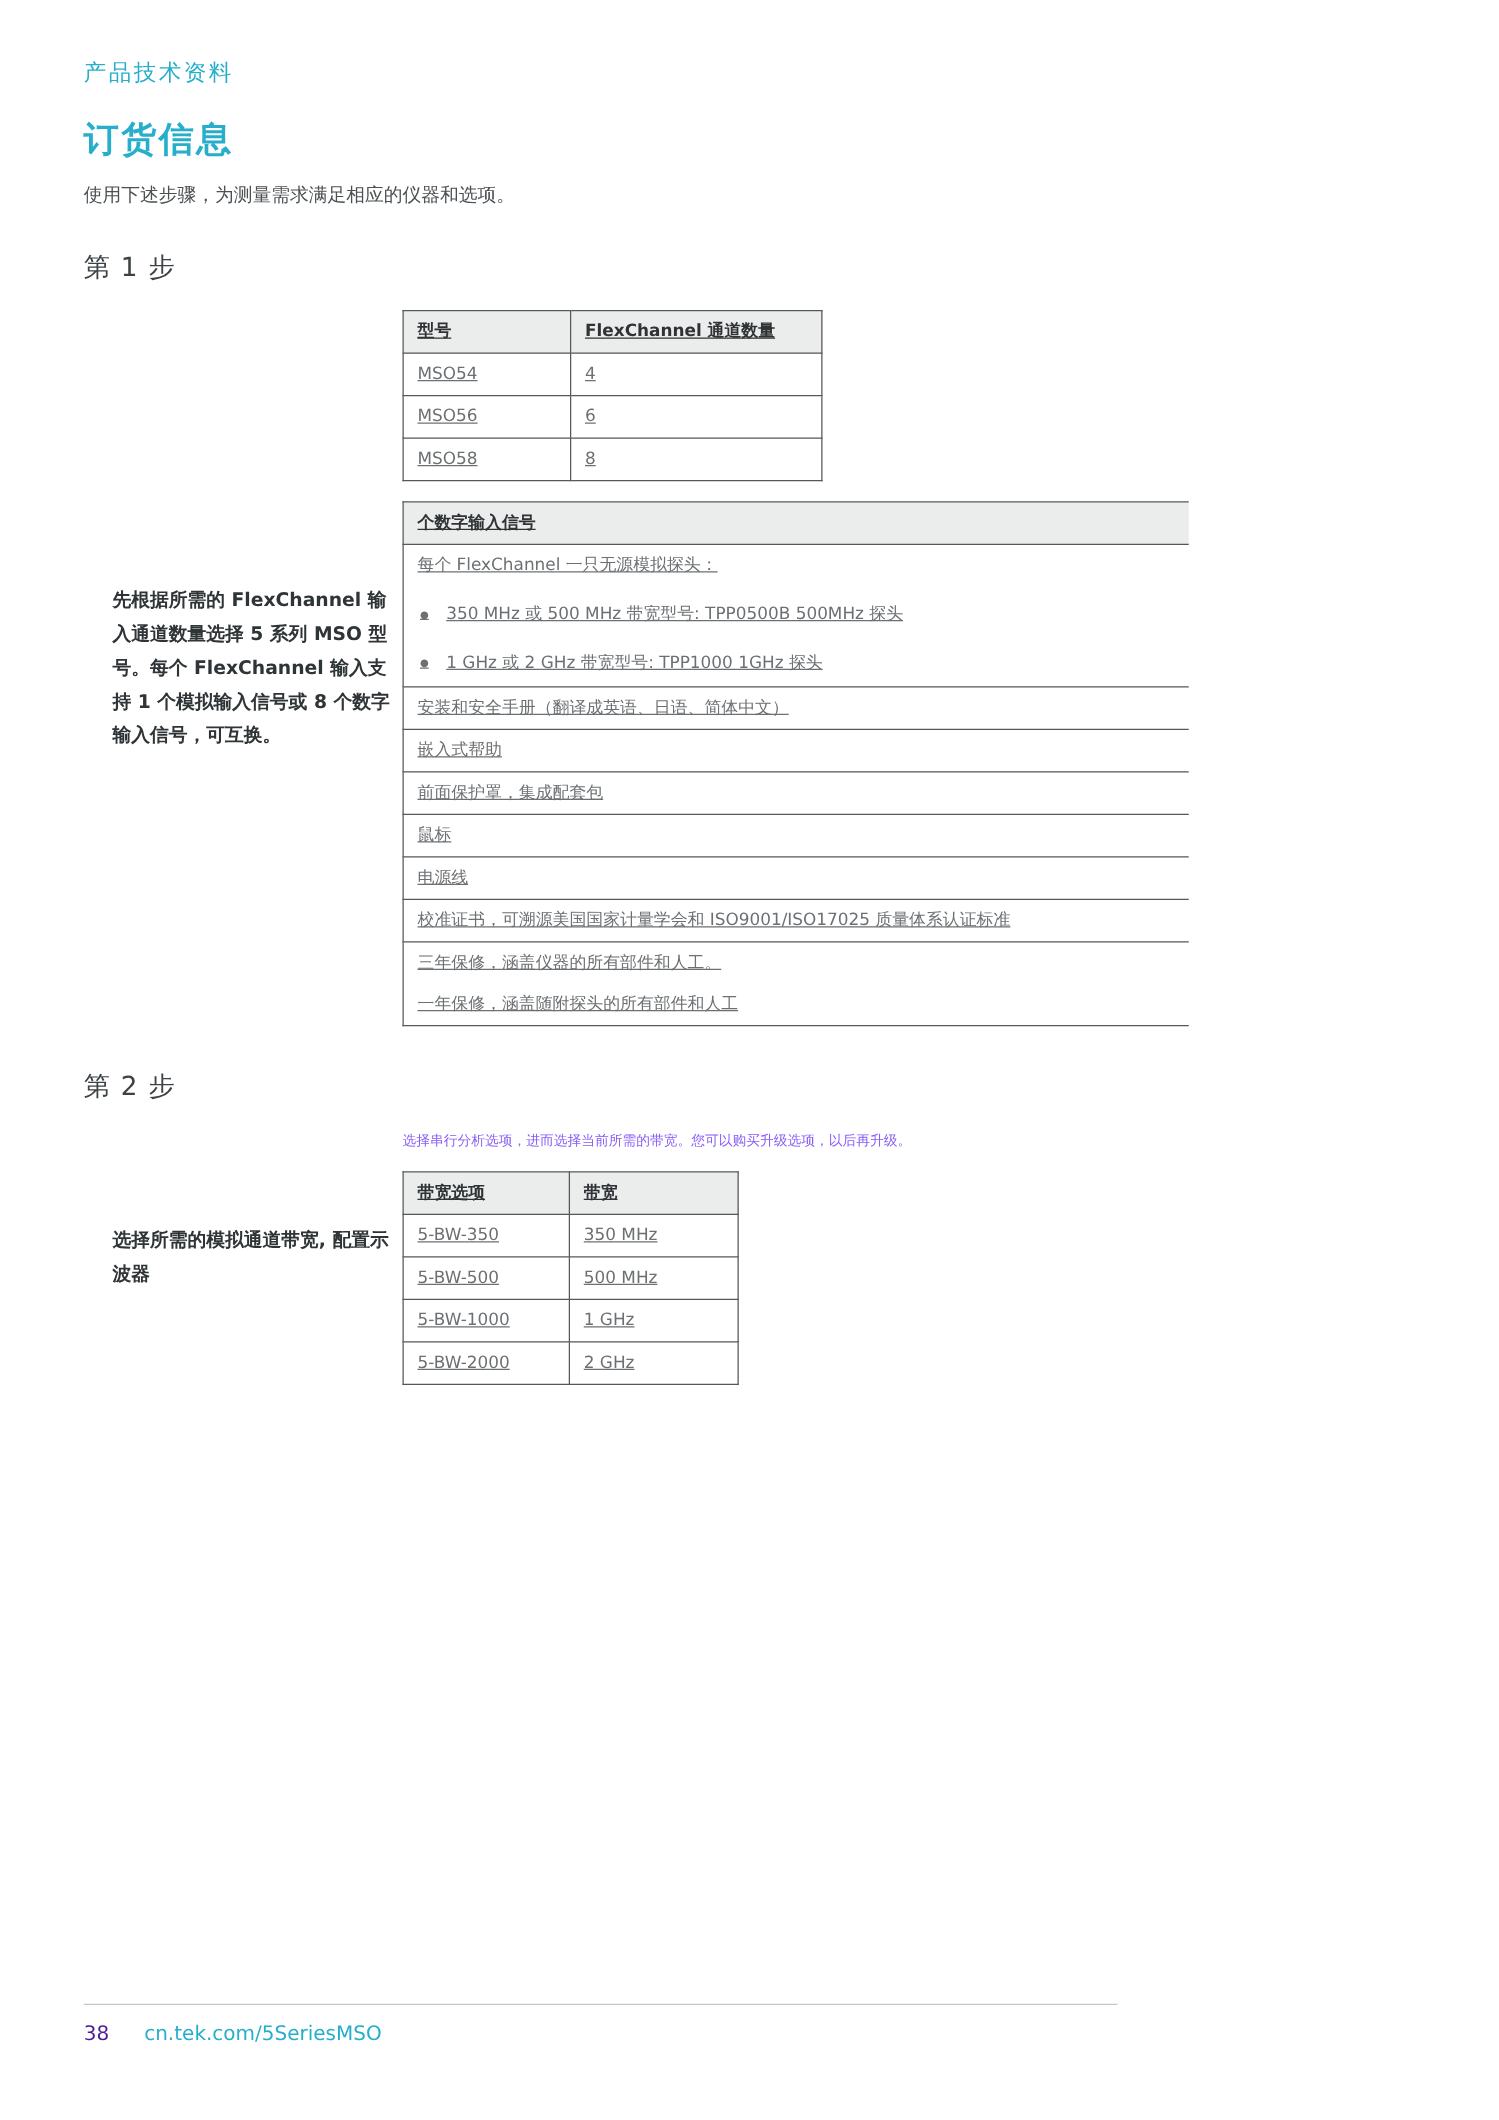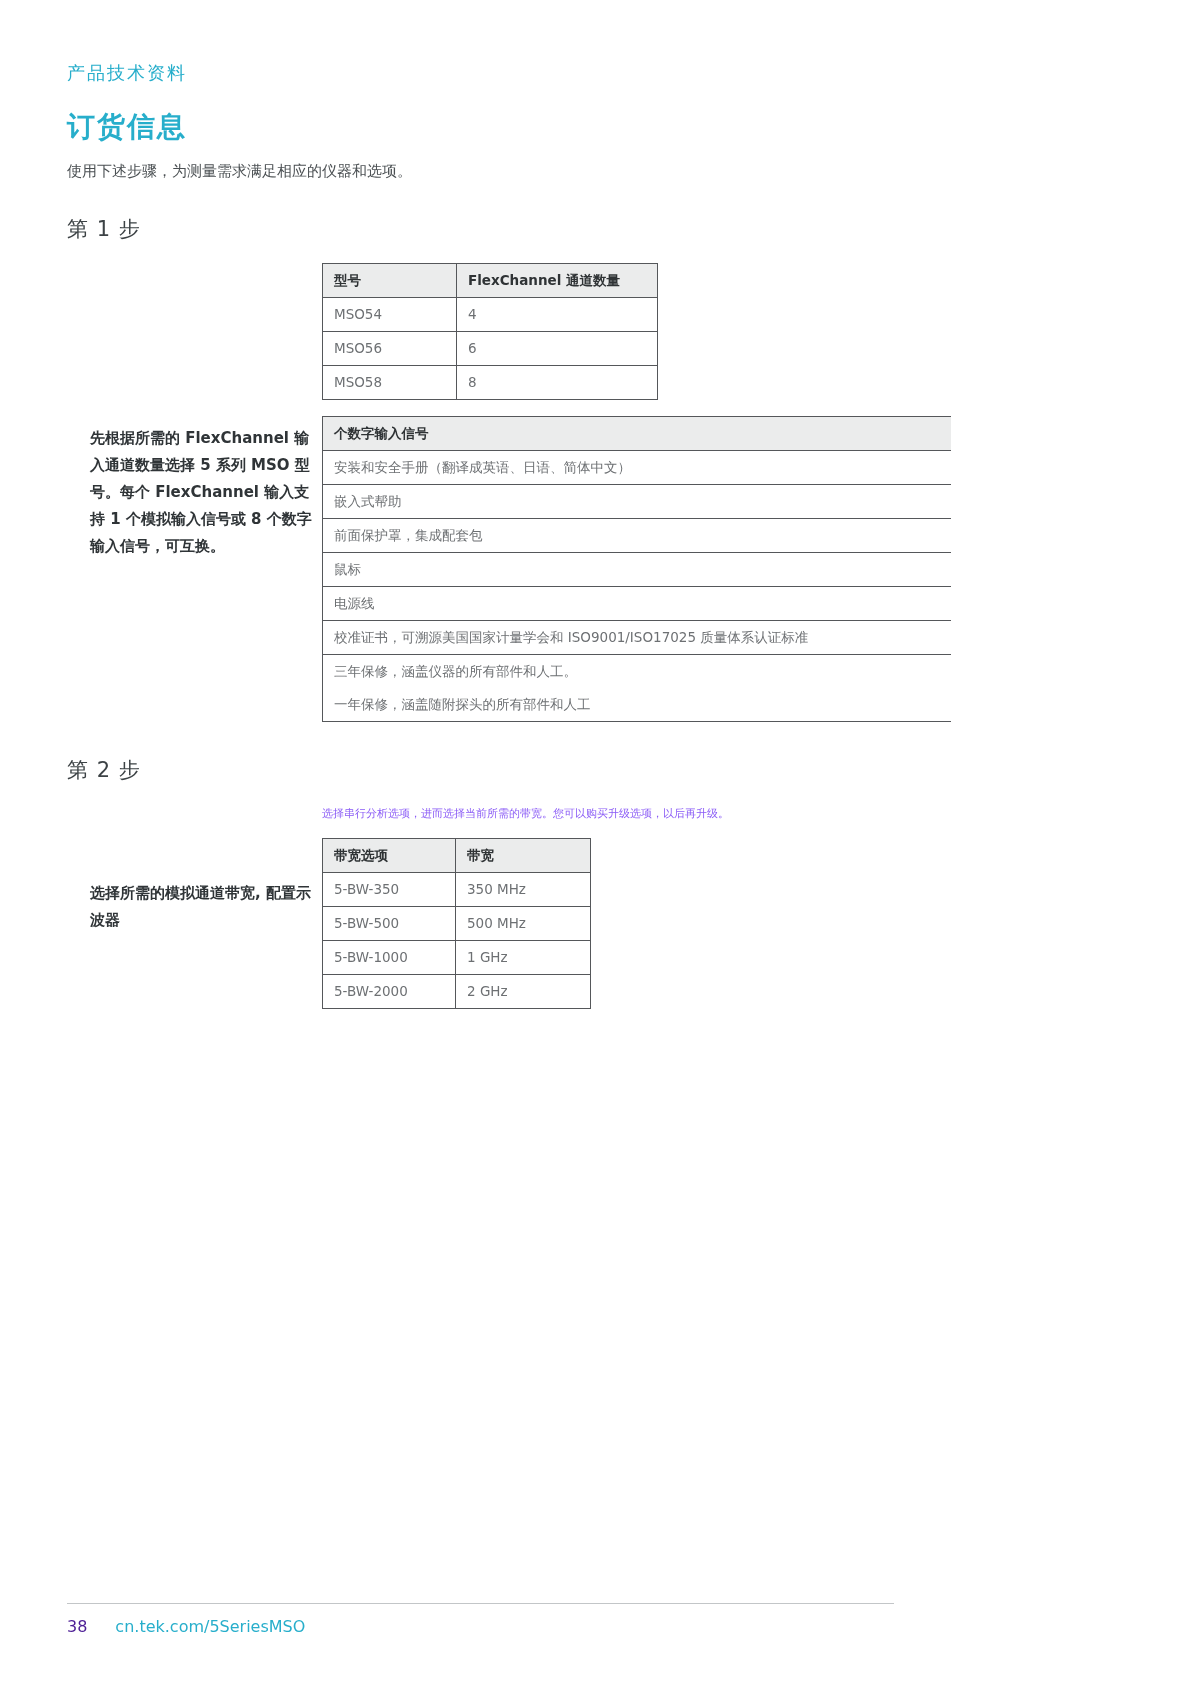--- a/index.html
+++ b/index.html
@@ -6,21 +6,21 @@
   html,body { background:#ffffff; }
   body {
     width:1199px; height:1696px;
     font-family:"DejaVu Sans","Liberation Sans",sans-serif;
     color:#4b5053;
   }
   .page {
     position:relative;
     width:951px; height:1696px;
     background:#ffffff;
-    padding:61px 67px 0 67px;
+    padding:46px 67px 0 67px;
     overflow:hidden;
   }
   .kicker {
     color:#27aecb;
     font-size:18px;
     letter-spacing:2px;
   }
   .title {
     margin-top:23px;
     color:#27aecb;
@@ -57,20 +57,21 @@
     font-size:13.5px;
     color:#6d7073;
     table-layout:fixed;
   }
   table.tbl th, table.tbl td {
     border:1px solid #55575a;
     padding:9px 11px;
     text-align:left;
     vertical-align:top;
     line-height:15px;
+    text-decoration:underline;
   }
   table.tbl th {
     background:#ebecec;
     color:#2f3335;
     font-weight:bold;
   }
   .model-table { width:335px; }
   .includes-table { width:718px; margin-top:16px; }
   .bw-table { width:268px; margin-top:14px; }
 
@@ -154,20 +155,33 @@
       </table>
 
       <table class="tbl includes-table">
         <thead>
           <tr>
             <th>个数字输入信号</th>
           </tr>
         </thead>
         <tbody>
           <tr>
+            <td>
+              <div class="inc-intro">每个 FlexChannel 一只无源模拟探头：</div>
+              <div class="bullet-line">
+                <span class="bullet">●</span>
+                <span>350 MHz 或 500 MHz 带宽型号: TPP0500B 500MHz 探头</span>
+              </div>
+              <div class="bullet-line">
+                <span class="bullet">●</span>
+                <span>1 GHz 或 2 GHz 带宽型号: TPP1000 1GHz 探头</span>
+              </div>
+            </td>
+          </tr>
+          <tr>
             <td>安装和安全手册（翻译成英语、日语、简体中文）</td>
           </tr>
           <tr>
             <td>嵌入式帮助</td>
           </tr>
           <tr>
             <td>前面保护罩，集成配套包</td>
           </tr>
           <tr>
             <td>鼠标</td>

